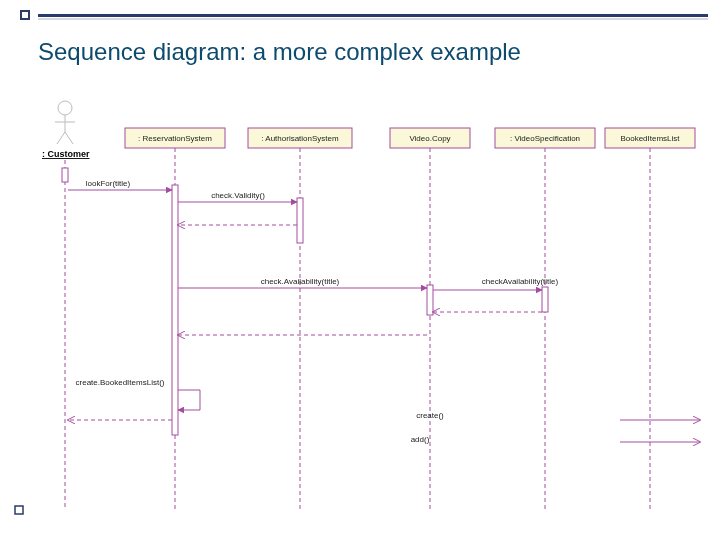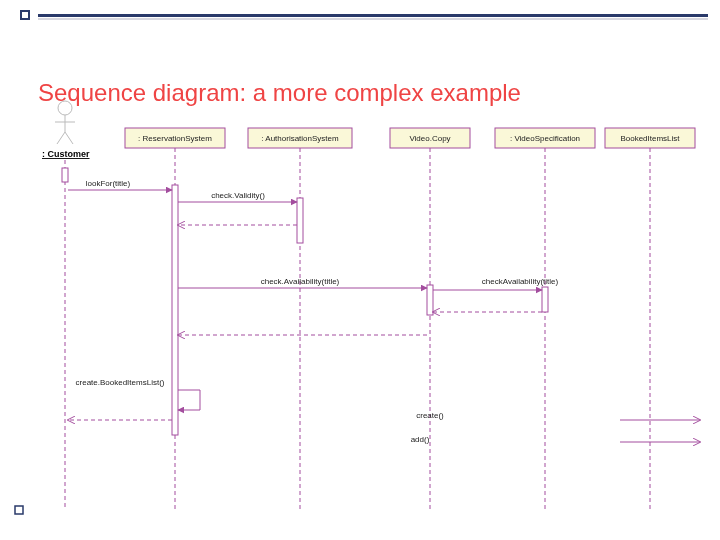--- a/index.html
+++ b/index.html
@@ -2,21 +2,21 @@
 <html><head>
 <meta charset="utf-8">
 <style>
   * { box-sizing: border-box; margin: 0; padding: 0; }
   html, body { width: 720px; height: 540px; background: #fff; font-family: Arial, sans-serif; overflow: hidden; }
   .slide { position: relative; width: 720px; height: 540px; }
   .topbar { position: absolute; top: 6px; left: 0; right: 0; height: 16px; }
   .top-bullet { position: absolute; top: 4px; left: 20px; width: 10px; height: 10px; border: 2px solid #2a3a6a; background: #fff; }
   .top-line-dark { position: absolute; top: 8px; left: 38px; right: 12px; height: 3px; background: #2a3a6a; }
   .top-line-light { position: absolute; top: 12px; left: 38px; right: 12px; height: 2px; background: #d8d8e0; }
-  .title { position: absolute; top: 38px; left: 38px; font-size: 24px; color: #ef4444; margin-top: 41px; }
+  .title { position: absolute; top: 38px; left: 38px; font-size: 24px; color: #0c4a6e; }
   .diagram { position: absolute; top: 90px; left: 0; right: 0; bottom: 0; }
   svg { width: 720px; height: 430px; display: block; }
   .actor-label { font-size: 9px; font-weight: bold; text-decoration: underline; fill: #000; }
   .box-label { font-size: 8px; fill: #222; text-anchor: middle; }
   .msg-label { font-size: 8px; fill: #222; text-anchor: middle; }
   .lifeline { stroke: #a34d9e; stroke-width: 1; stroke-dasharray: 4 3; }
   .solid-arrow { stroke: #a34d9e; stroke-width: 1; fill: none; }
   .dash-arrow { stroke: #a34d9e; stroke-width: 1; fill: none; stroke-dasharray: 4 3; }
   .actor-out { stroke: #bbb; stroke-width: 1; fill: none; }
   .activation { fill: #fff; stroke: #a34d9e; stroke-width: 1; }

